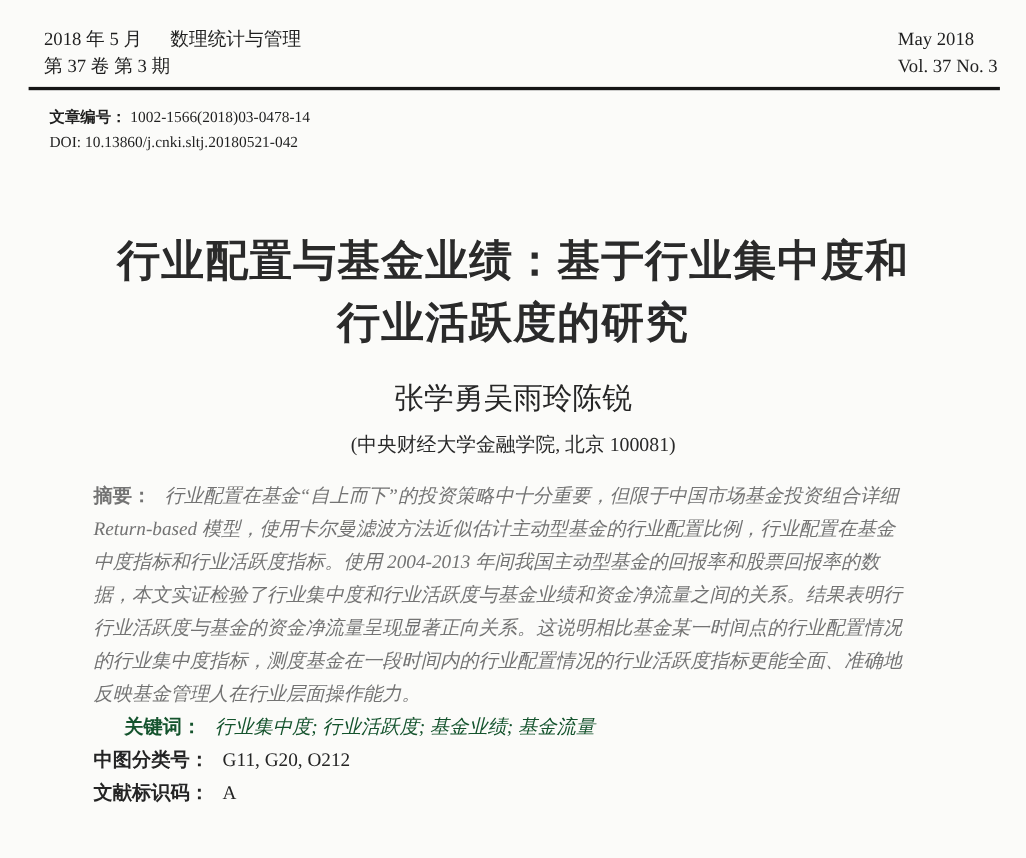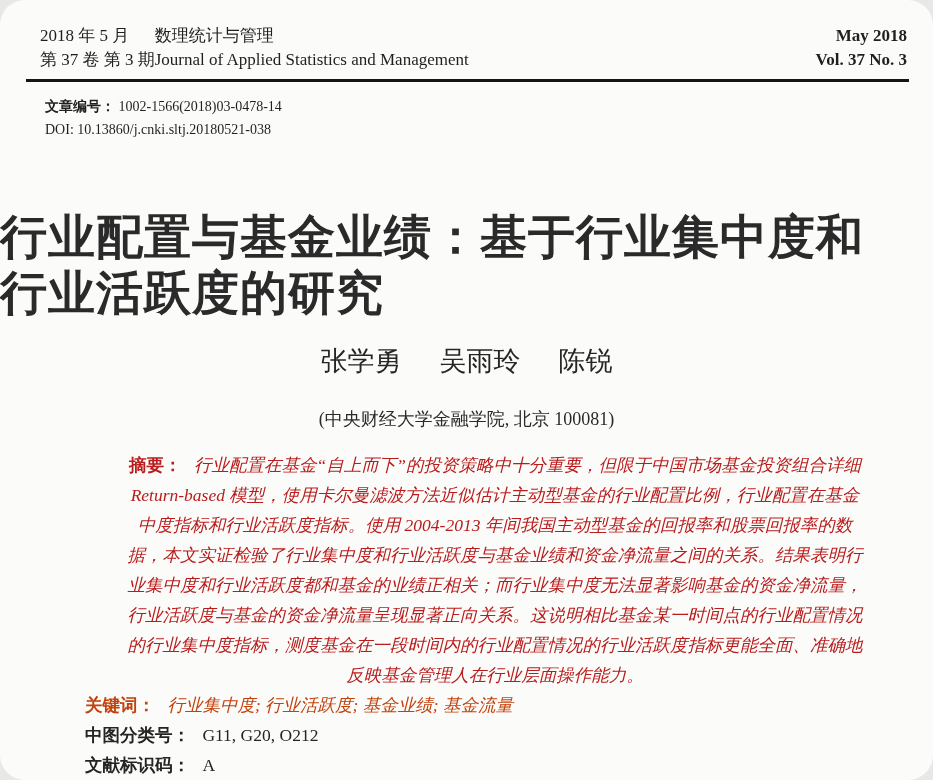--- a/index.html
+++ b/index.html
@@ -5,99 +5,96 @@
   html,body{margin:0;padding:0;background:#e8e8e6;}
   .page{
     position:relative;
     width:933px;height:780px;
     margin:0 auto;
     background:#fbfbf9;
     color:#1f1f1f;
     font-family:"Liberation Serif","DejaVu Serif",serif;
     overflow:hidden;
     box-sizing:border-box;
-    border-radius:25px;
   }
   
   .hdr{
     display:flex;
     justify-content:space-between;
     align-items:flex-start;
     padding:24px 26px 0 40px;
     font-size:17px;
     line-height:24px;
   }
   .hdr-col{white-space:nowrap;}
   .hdr-center{text-align:left;flex:1;}
-  .hdr-right{text-align:right;font-weight:bold;}
+  .hdr-right{}
   .hdr-rule{
     border:none;
     border-top:3px solid #151515;
     margin:7px 24px 0 26px;
     height:0;
   }
   
   .meta{
     margin:13px 0 0 45px;
     font-size:14px;
     line-height:23px;
   }
   .b-label{
     font-family:"Liberation Sans","DejaVu Sans",sans-serif;
     font-weight:700;
   }
   
   .title{
     margin-top:68px;
-    text-align:left;
+    text-align:center;
     font-family:"Liberation Sans","DejaVu Sans",sans-serif;
     font-weight:700;
-    font-size:47px;
+    font-size:39px;
     line-height:56px;
     color:#2a2a2a;
     letter-spacing:1px;
   }
   
   .authors{
     margin-top:25px;
     display:flex;
     justify-content:center;
-    gap:38px;
     font-size:27px;
     line-height:30px;
     color:#262626;
   }
   .affiliation{
-    margin-top:31px;
+    margin-top:15px;
     text-align:center;
     font-size:18px;
     color:#2a2a2a;
   }
   
   .abstract{
     margin:19px 28px 0 85px;
     font-size:17.5px;
     line-height:30px;
     font-style:italic;
-    color:#b91c1c;
-    text-align:center;
+    color:#737373;
   }
   .abstract .b-label,
   .kw .b-label,
   .cls .b-label{
     font-style:normal;
     margin-right:8px;
   }
   .abs-line{white-space:nowrap;}
   .kw{
-    margin:0 28px 0 85px;
+    margin:0 28px 0 113px;
     font-size:17.5px;
     line-height:30px;
     font-style:italic;
-    color:#c2410c;
+    color:#14532d;
     white-space:nowrap;
   }
   .cls{
     margin:0 28px 0 85px;
     font-size:17.5px;
     line-height:30px;
     display:flex;
     color:#242424;
     white-space:nowrap;
     flex-direction:column;
@@ -109,37 +106,36 @@
 
 <div class="page">
 
   <div class="hdr">
     <div class="hdr-col">
       <div>2018 年 5 月</div>
       <div>第 37 卷 第 3 期</div>
     </div>
     <div class="hdr-col hdr-center">
       <div>数理统计与管理</div>
-      <div>Journal of Applied Statistics and Management</div>
     </div>
     <div class="hdr-col hdr-right">
       <div>May 2018</div>
       <div>Vol. 37  No. 3</div>
     </div>
   </div>
   <hr class="hdr-rule">
 
   <div class="meta">
     <div>
       <span class="b-label">文章编号：</span>
       <span>1002-1566(2018)03-0478-14</span>
     </div>
     <div>
       <span>DOI:</span>
-      <span>10.13860/j.cnki.sltj.20180521-038</span>
+      <span>10.13860/j.cnki.sltj.20180521-042</span>
     </div>
   </div>
 
   <div class="title">
     <div>行业配置与基金业绩：基于行业集中度和</div>
     <div>行业活跃度的研究</div>
   </div>
 
   <div class="authors">
     <span>张学勇</span>
@@ -150,21 +146,20 @@
   <div class="affiliation">(中央财经大学金融学院, 北京 100081)</div>
 
   <div class="abstract">
     <div class="abs-line">
       <span class="b-label">摘要：</span>
       <span>行业配置在基金“自上而下”的投资策略中十分重要，但限于中国市场基金投资组合详细</span>
     </div>
     <div class="abs-line">Return-based 模型，使用卡尔曼滤波方法近似估计主动型基金的行业配置比例，行业配置在基金</div>
     <div class="abs-line">中度指标和行业活跃度指标。使用 2004-2013 年间我国主动型基金的回报率和股票回报率的数</div>
     <div class="abs-line">据，本文实证检验了行业集中度和行业活跃度与基金业绩和资金净流量之间的关系。结果表明行</div>
-    <div class="abs-line">业集中度和行业活跃度都和基金的业绩正相关；而行业集中度无法显著影响基金的资金净流量，</div>
     <div class="abs-line">行业活跃度与基金的资金净流量呈现显著正向关系。这说明相比基金某一时间点的行业配置情况</div>
     <div class="abs-line">的行业集中度指标，测度基金在一段时间内的行业配置情况的行业活跃度指标更能全面、准确地</div>
     <div class="abs-line">反映基金管理人在行业层面操作能力。</div>
   </div>
 
   <div class="kw">
     <span class="b-label">关键词：</span>
     <span>行业集中度; 行业活跃度; 基金业绩; 基金流量</span>
   </div>
 

